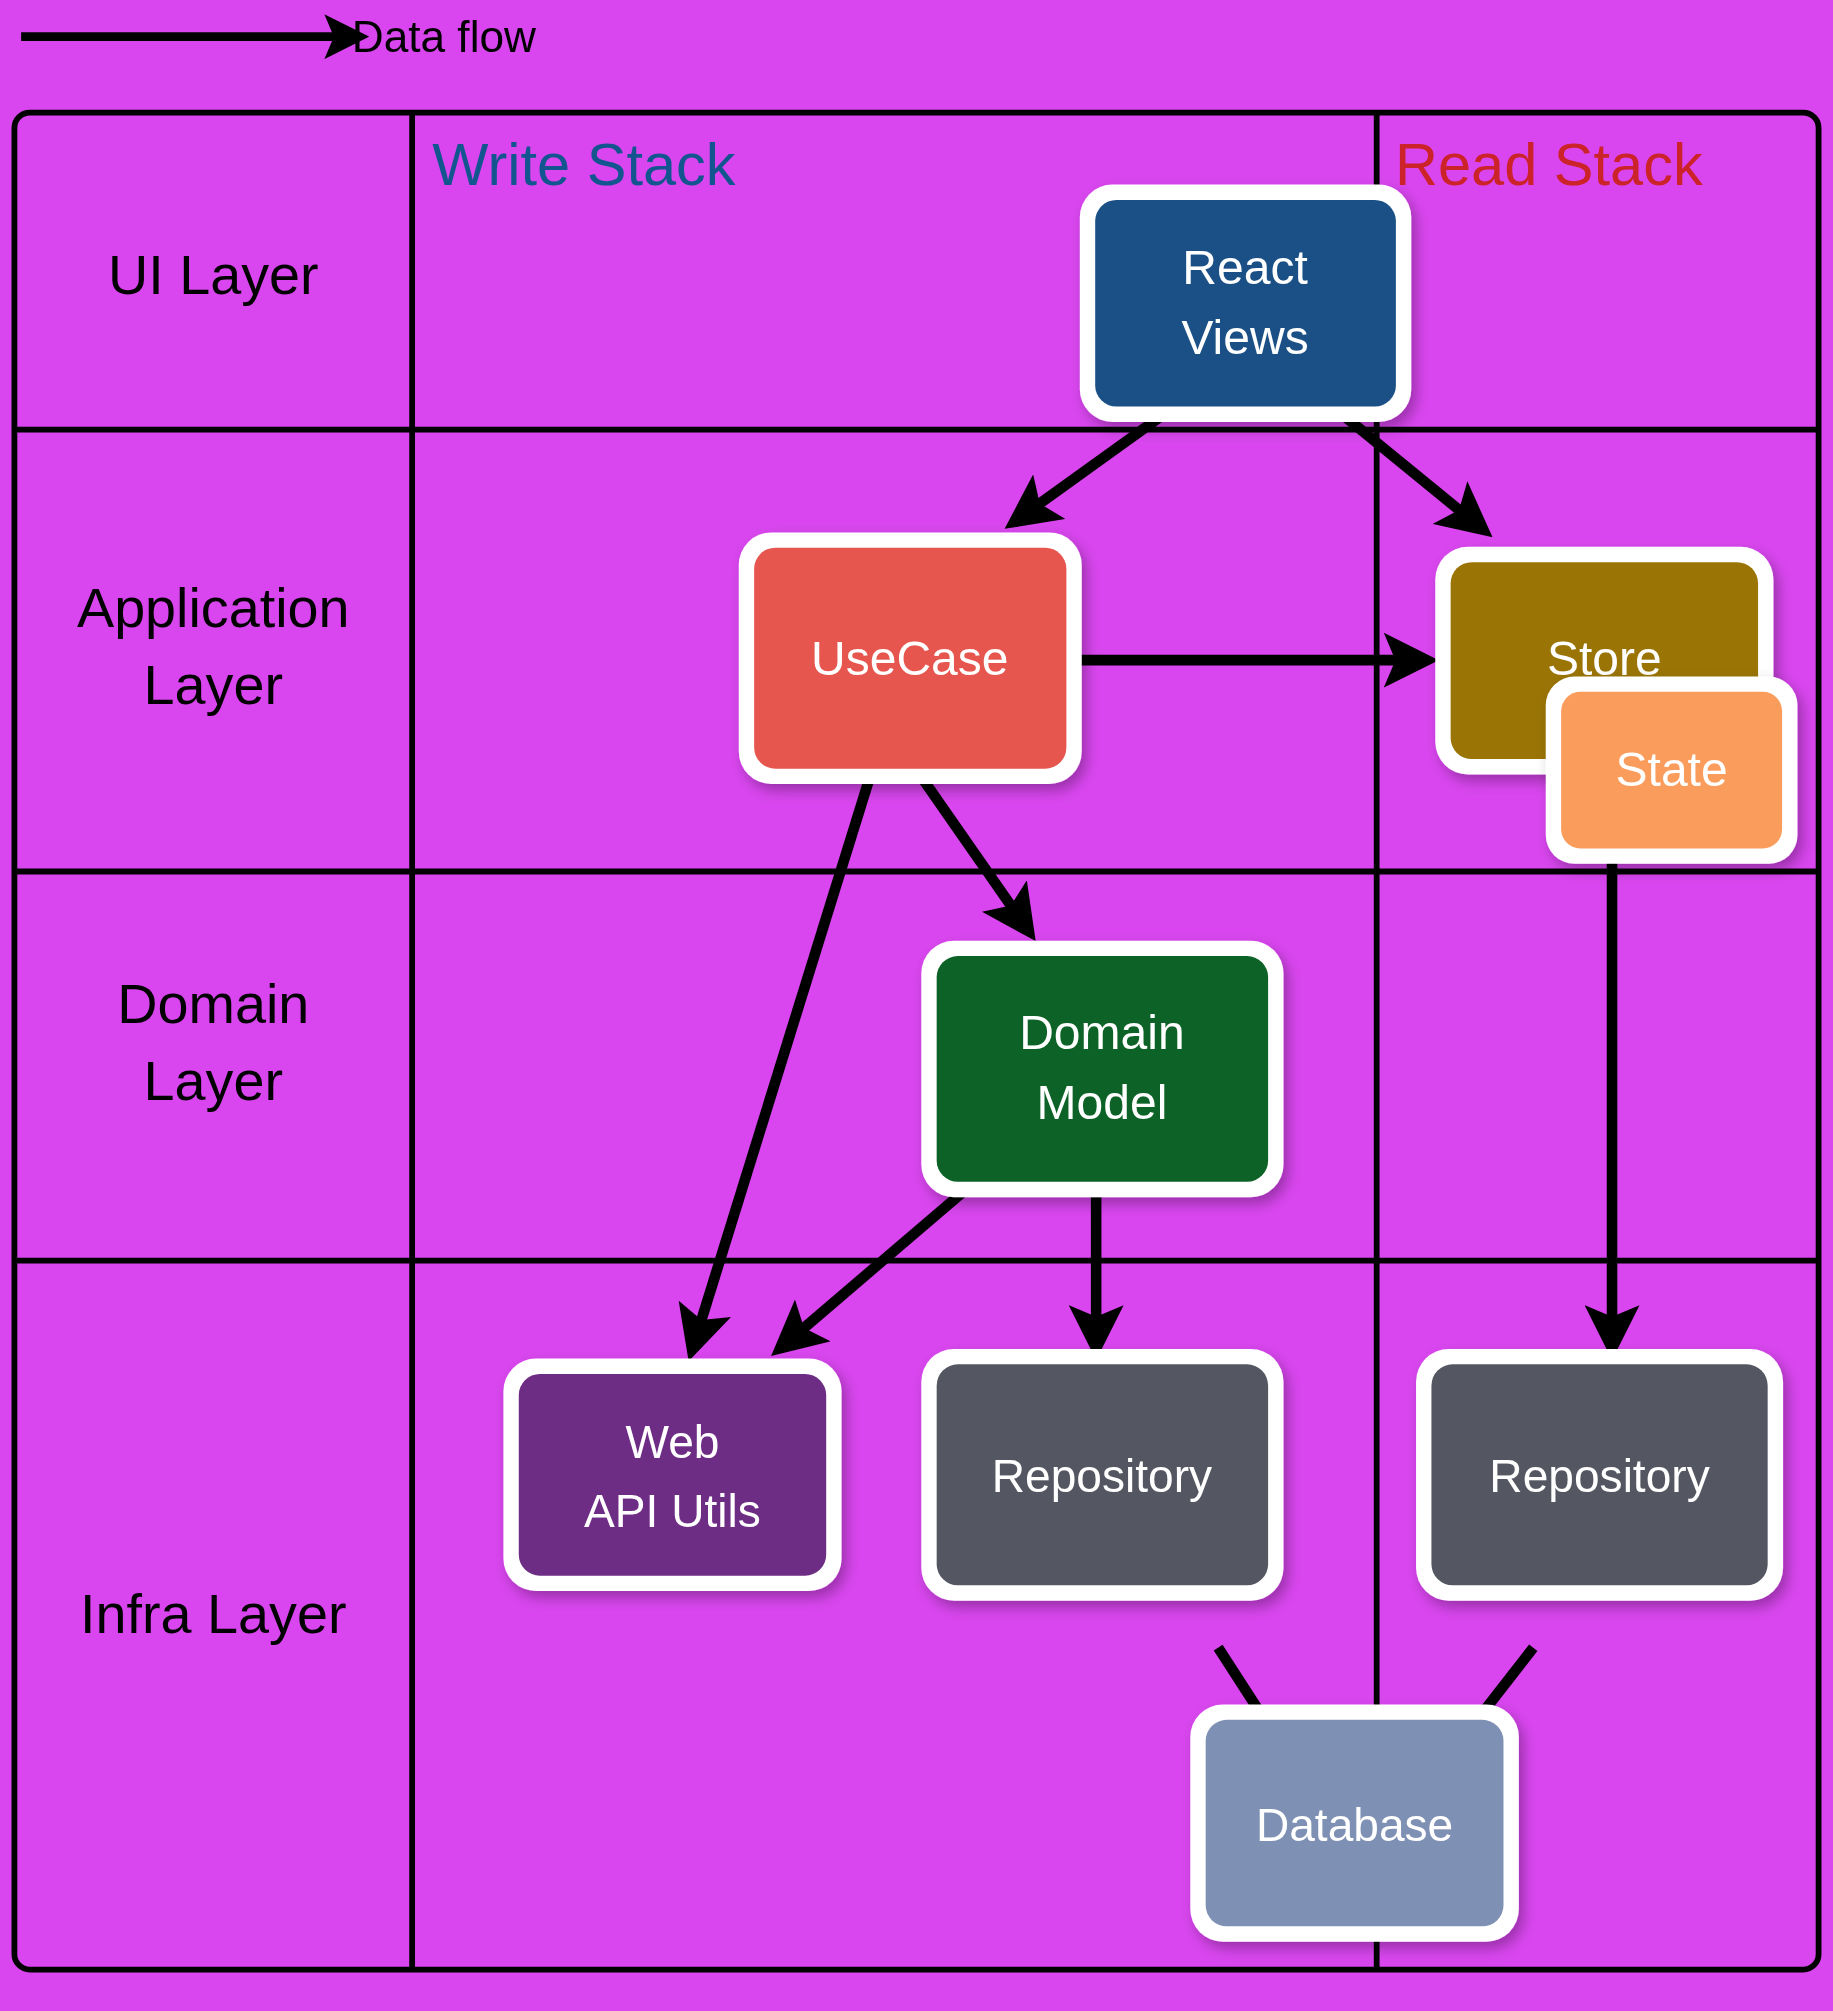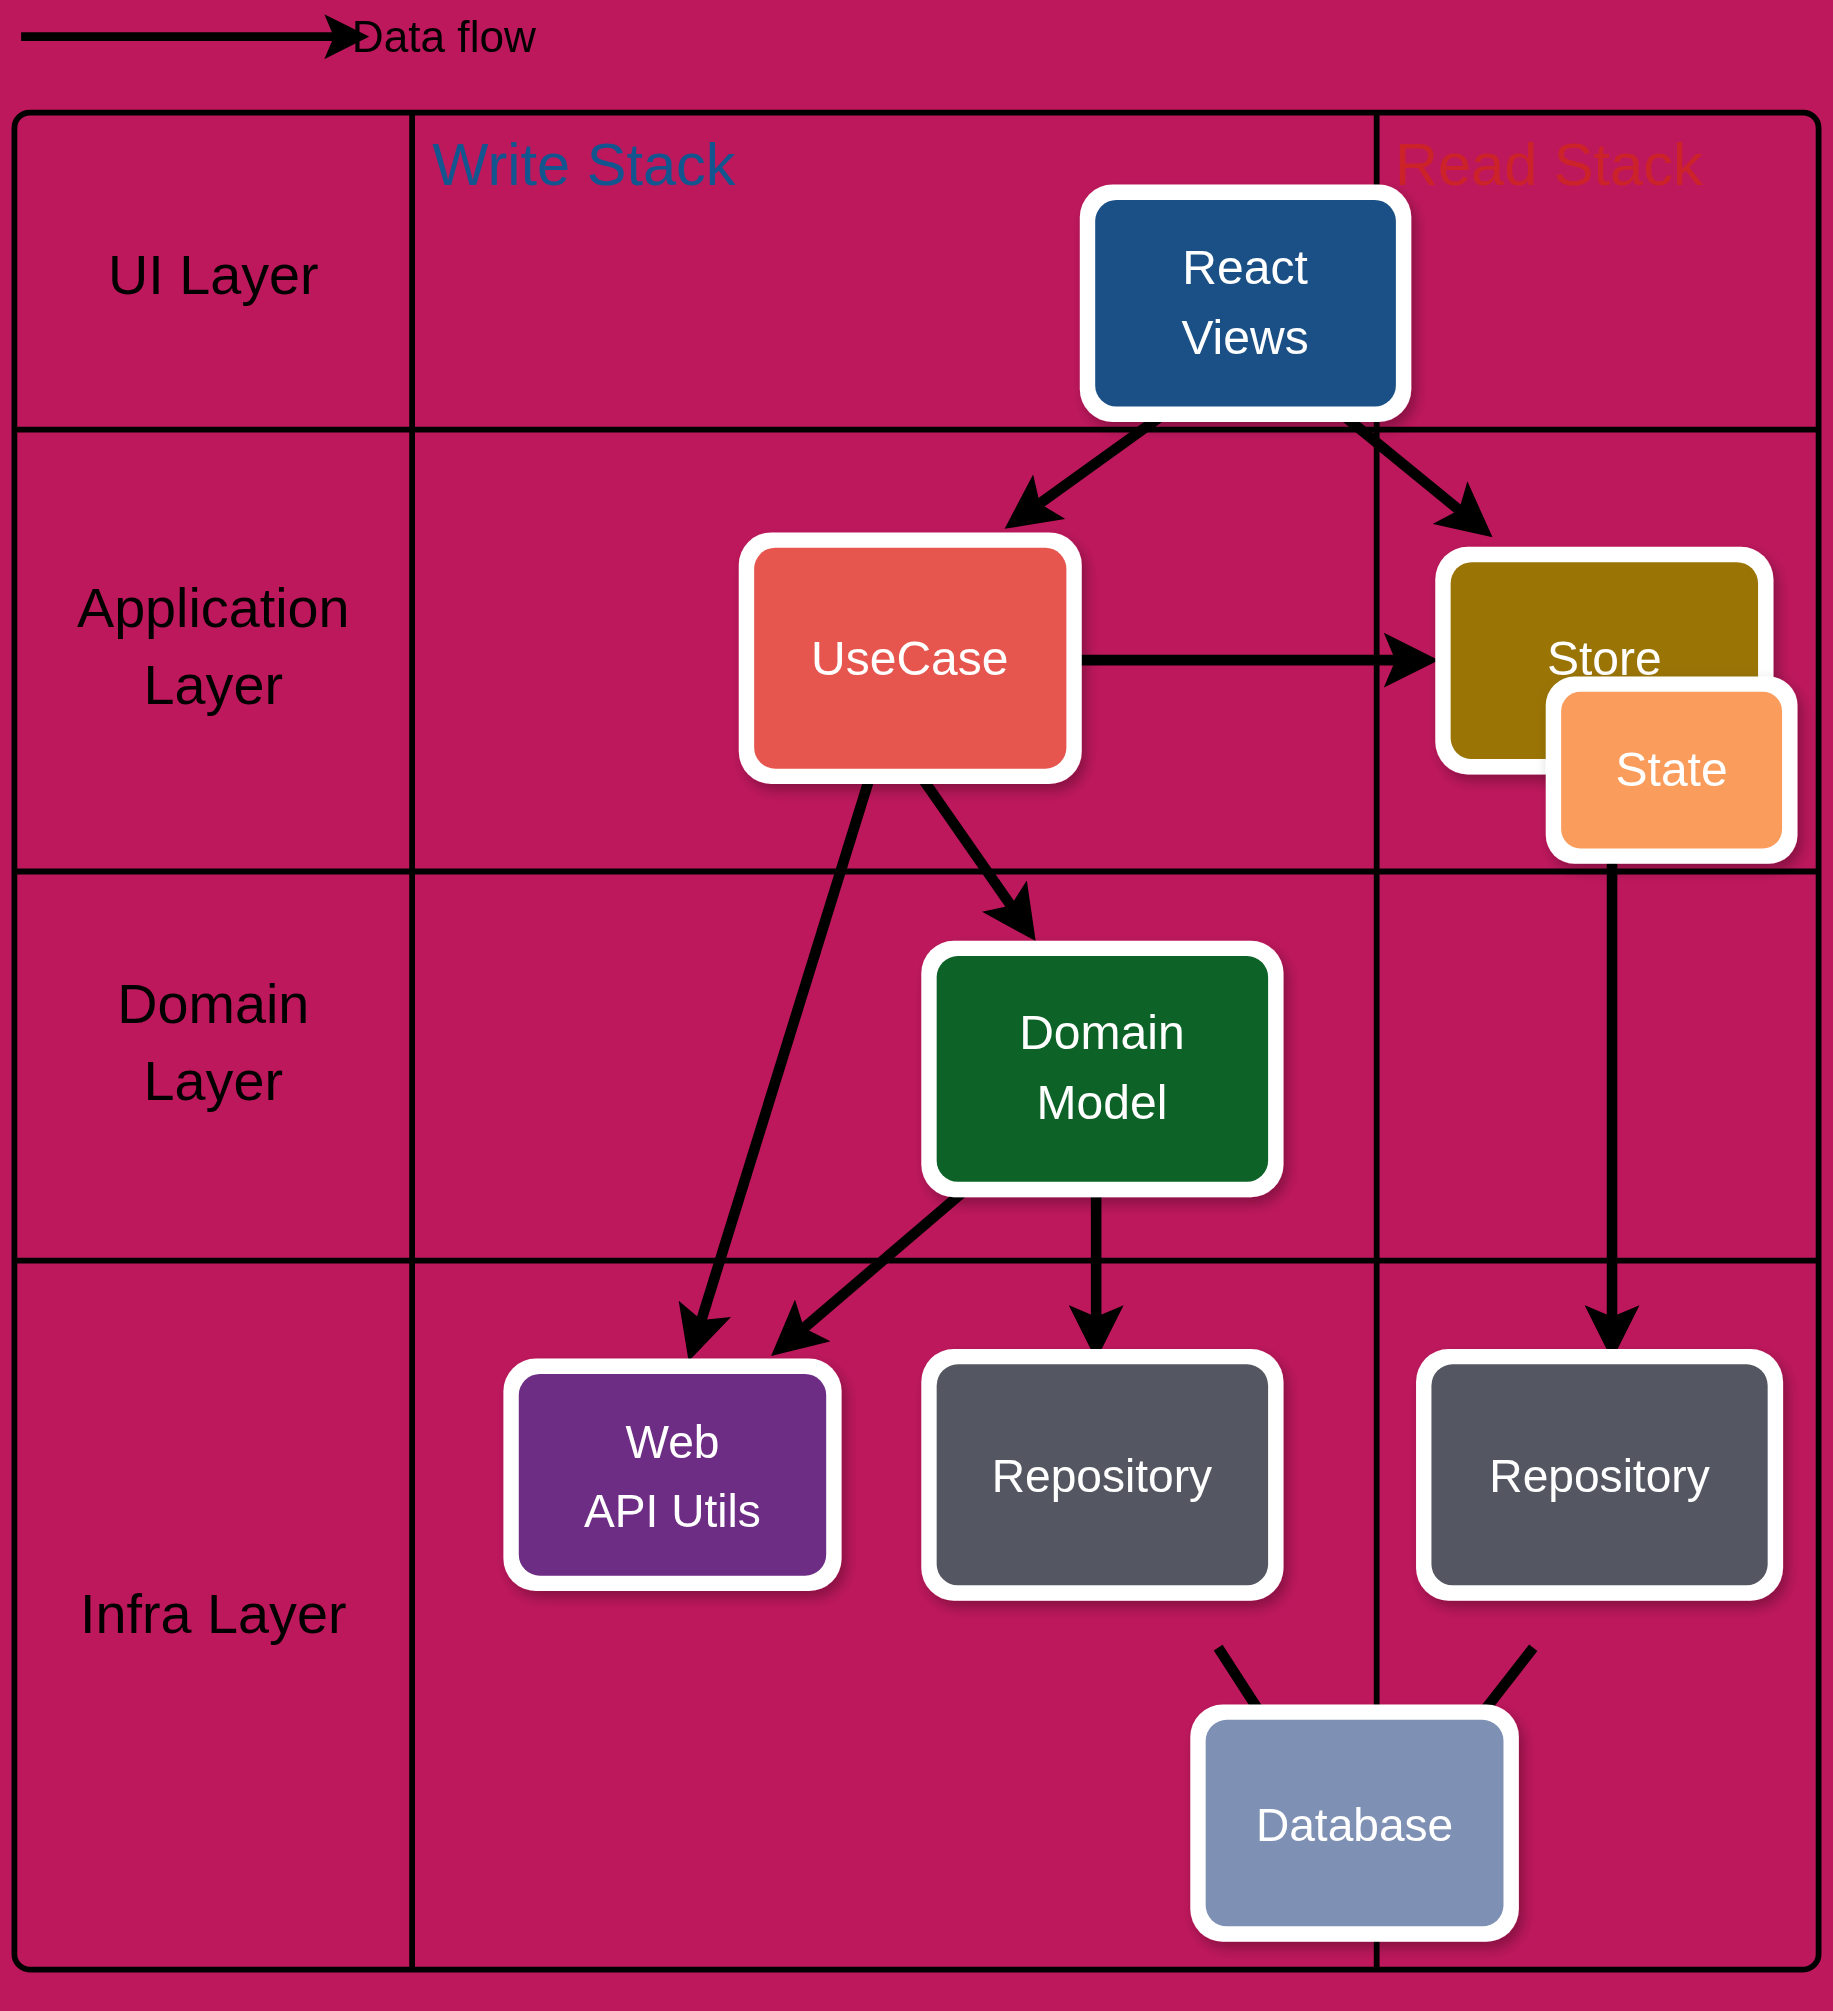--- a/index.html
+++ b/index.html
@@ -4,21 +4,21 @@
 <style>
   html, body {
     margin: 0;
     padding: 0;
     background: #ffffff;
   }
   #page {
     position: relative;
     width: 1833px;
     height: 2012px;
-    background: #be185d;
+    background: #d946ef;
     font-family: "Liberation Sans", "DejaVu Sans", sans-serif;
     overflow: hidden;
   }
   #diagram {
     position: absolute;
     top: 0;
     left: 0;
     width: 1833px;
     height: 2012px;
   }

